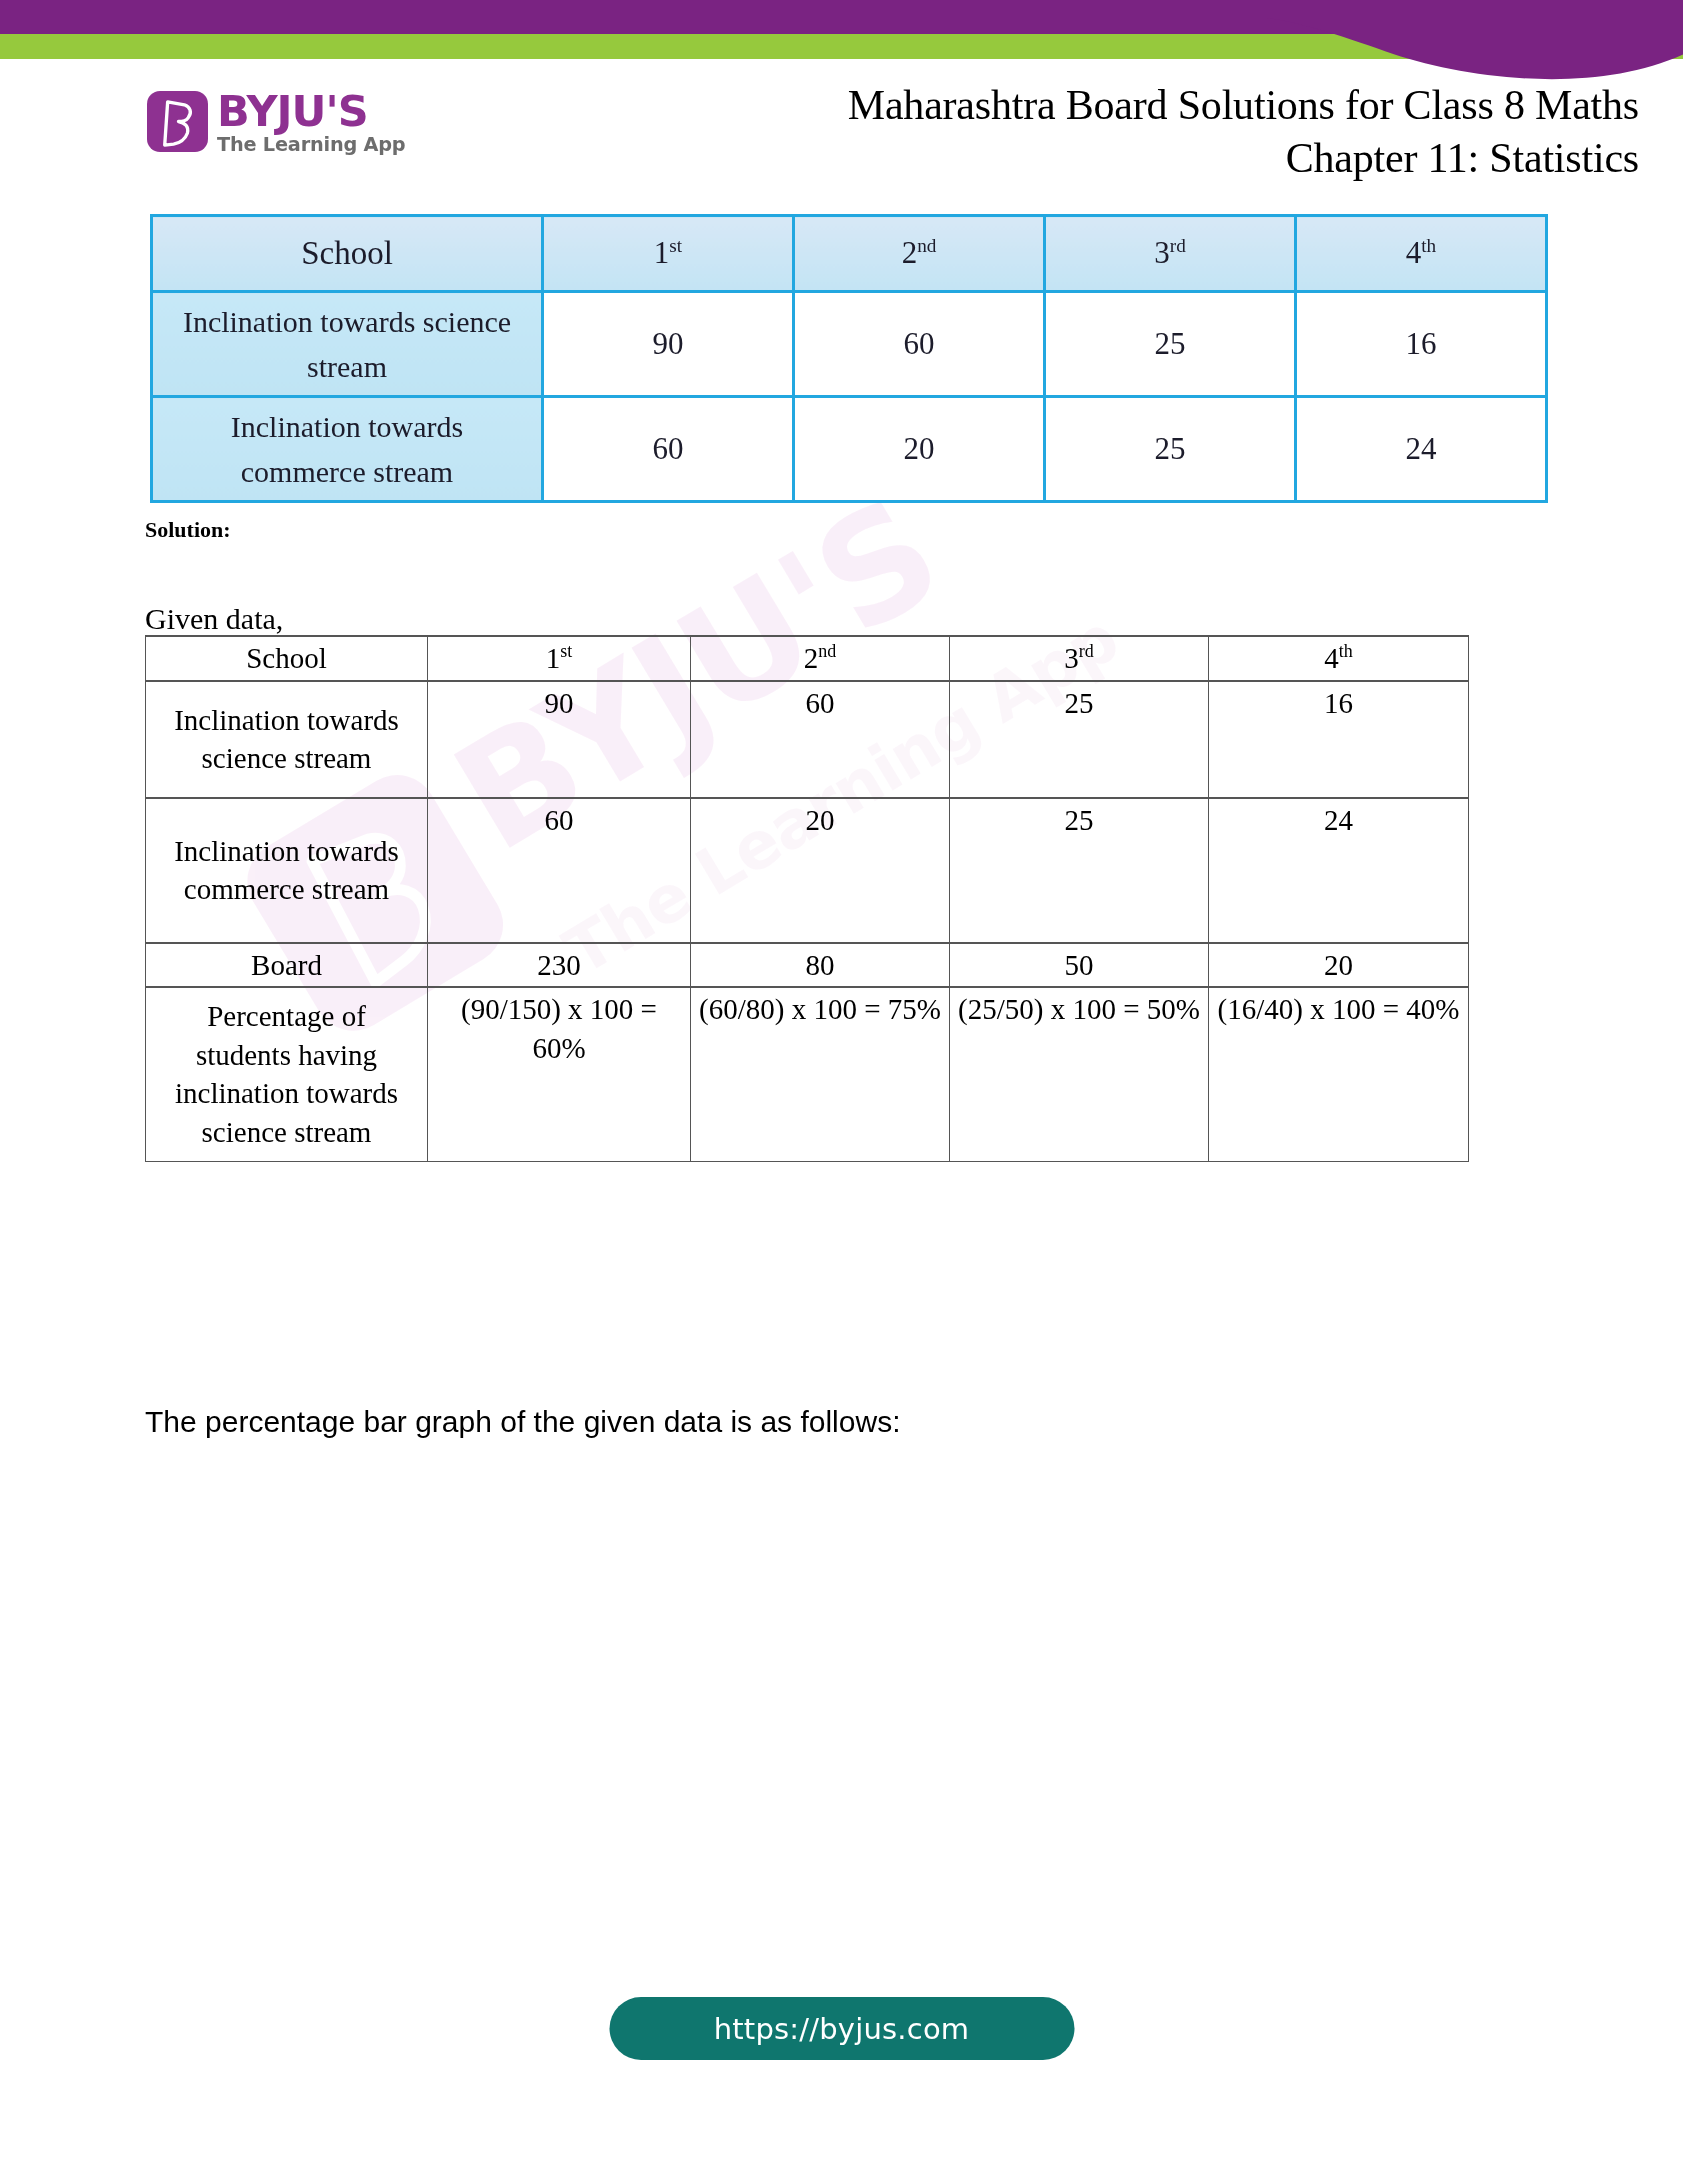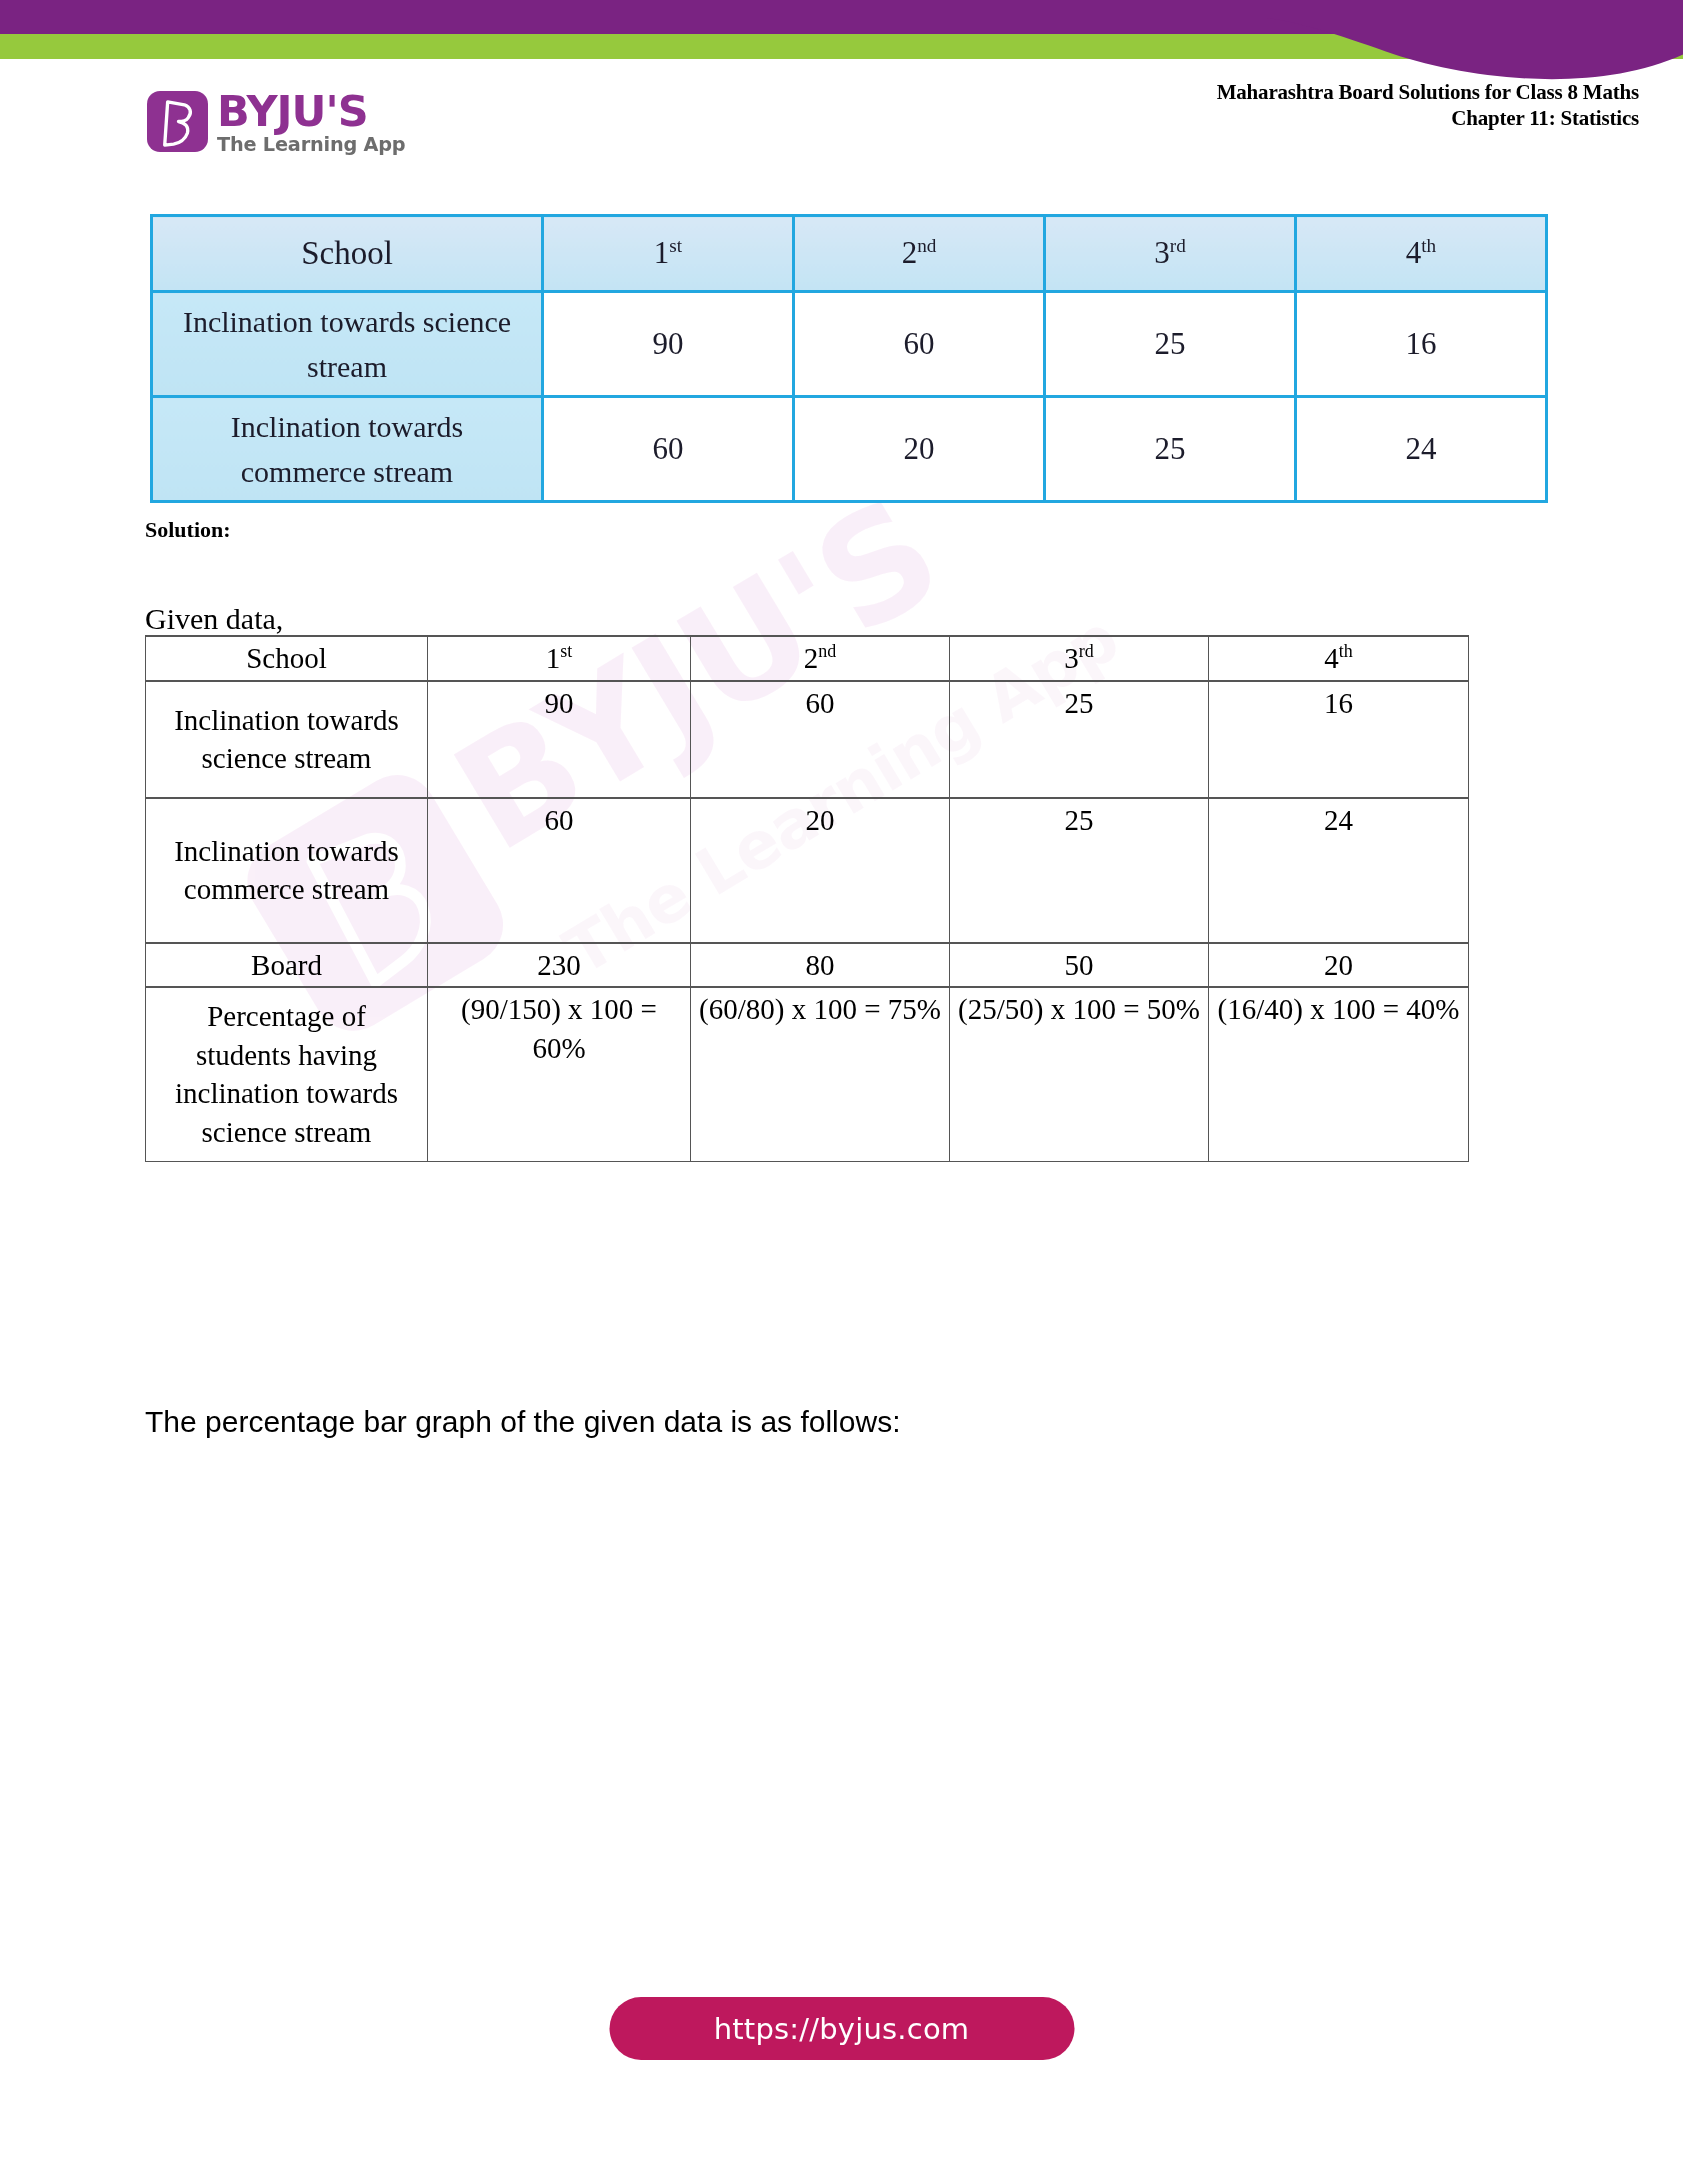--- a/index.html
+++ b/index.html
@@ -75,22 +75,22 @@
     color: #6d6d6d;
     line-height: 1.1;
     margin-top: 2px;
     letter-spacing: -0.2px;
   }
   .page-title {
     position: absolute;
     right: 44px; top: 21px;
     text-align: right;
     font-family: "Liberation Serif", serif;
-    font-weight: bold;
-    font-size: 21px;
+    font-weight: normal;
+    font-size: 42px;
     line-height: 1.26;
     color: #000;
     letter-spacing: -0.2px;
   }
 
   
   .watermark {
     position: absolute;
     left: 327px; top: 594px;
     width: 891px; height: 614px;
@@ -238,21 +238,21 @@
     font-size: 30px;
   }
 
   
   .footer-pill {
     position: absolute;
     left: 50%;
     transform: translateX(-50%);
     top: 1997px;
     width: 465px; height: 63px;
-    background: #be185d;
+    background: #0f766e;
     border-radius: 34px;
     display: flex;
     align-items: center;
     justify-content: center;
     font-family: "DejaVu Sans", sans-serif;
     font-size: 29px;
     color: #ffffff;
     letter-spacing: 0.2px;
   }
 </style>

